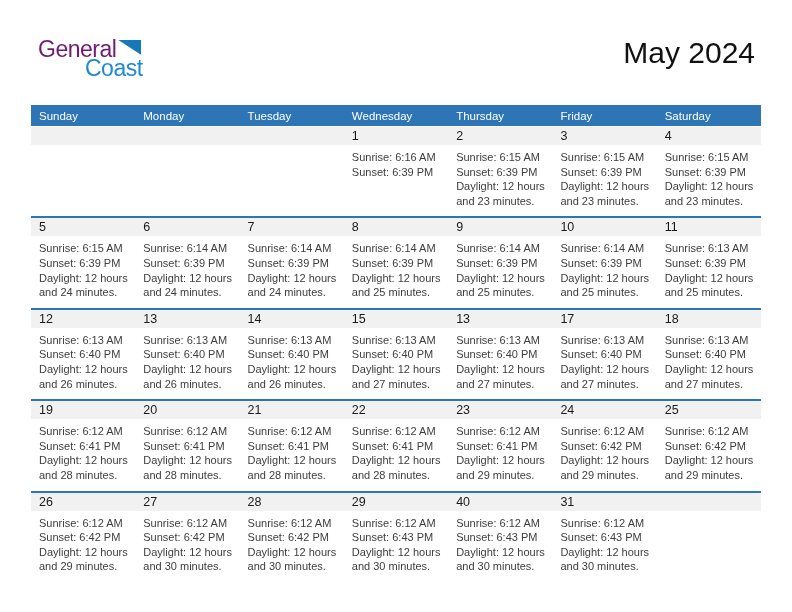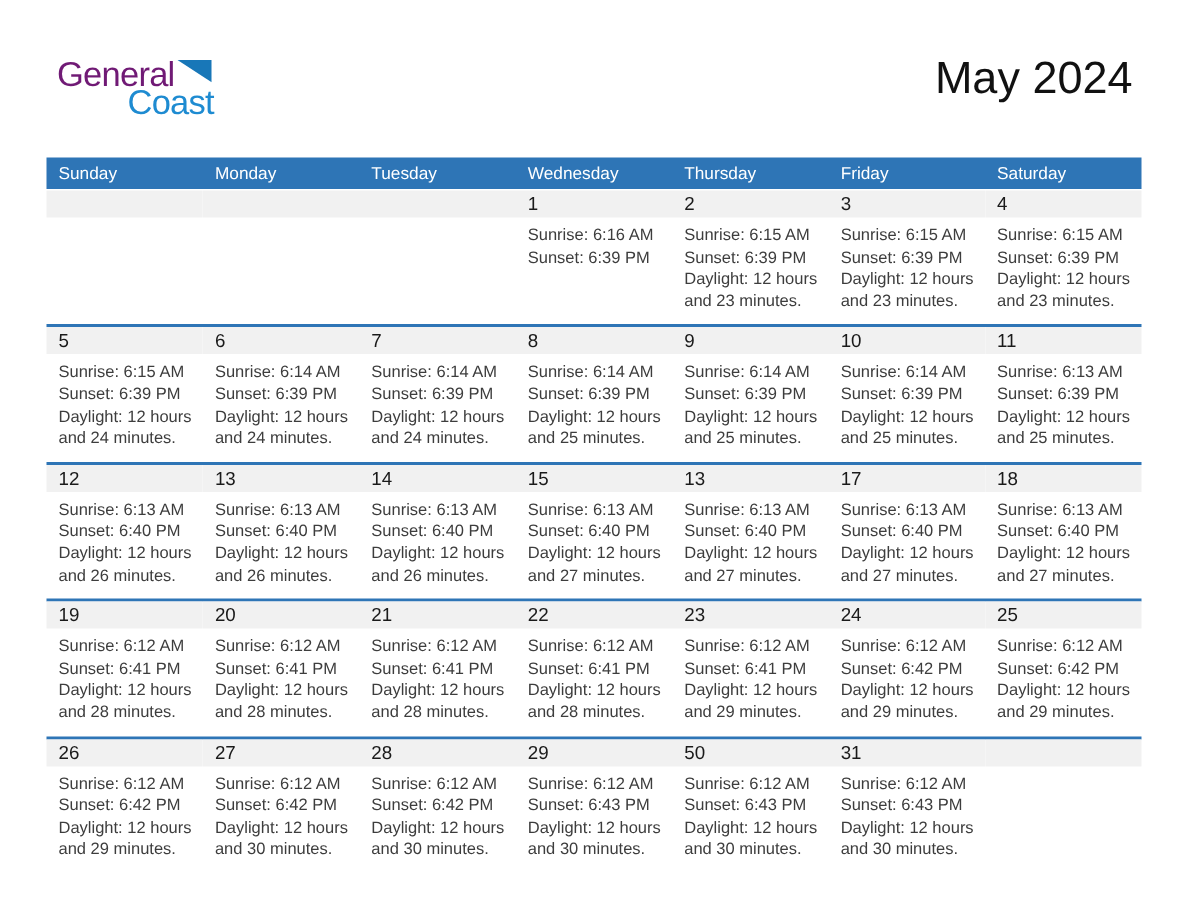--- a/index.html
+++ b/index.html
@@ -321,21 +321,21 @@
         </div>
         <div class="cell">
           <div class="date-band">29</div>
           <div class="details">
             <div>Sunrise: 6:12 AM</div>
             <div>Sunset: 6:43 PM</div>
             <div>Daylight: 12 hours and 30 minutes.</div>
           </div>
         </div>
         <div class="cell">
-          <div class="date-band">50</div>
+          <div class="date-band">40</div>
           <div class="details">
             <div>Sunrise: 6:12 AM</div>
             <div>Sunset: 6:43 PM</div>
             <div>Daylight: 12 hours and 30 minutes.</div>
           </div>
         </div>
         <div class="cell">
           <div class="date-band">31</div>
           <div class="details">
             <div>Sunrise: 6:12 AM</div>

